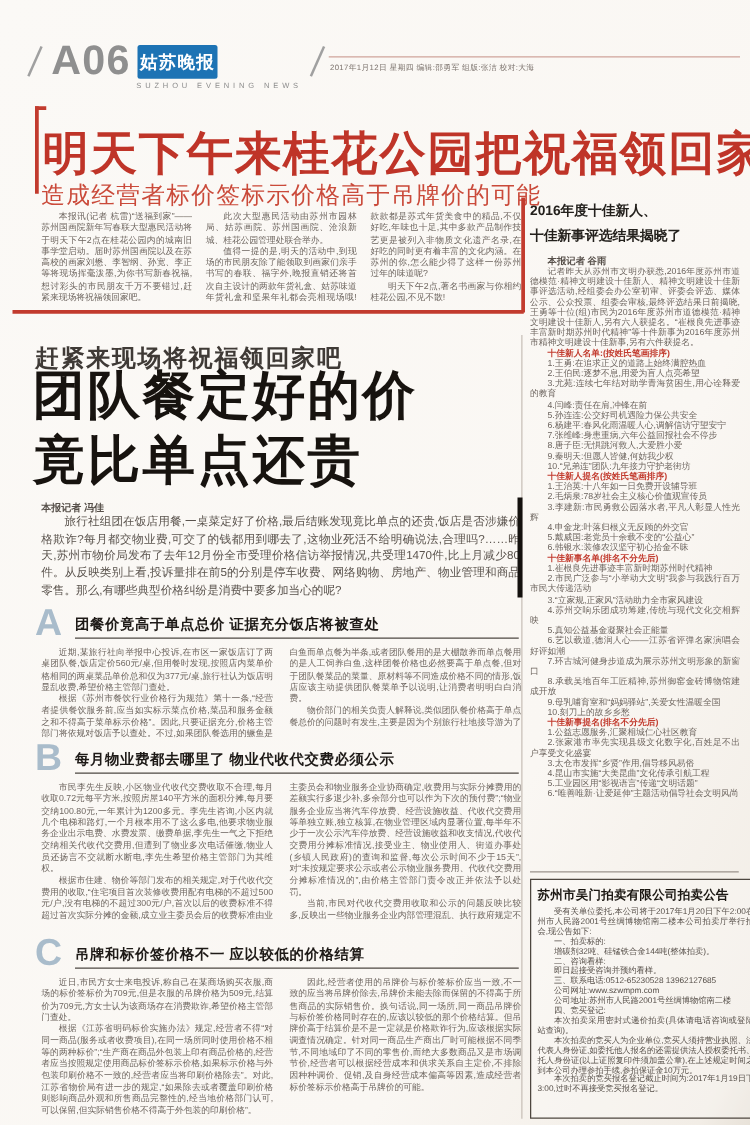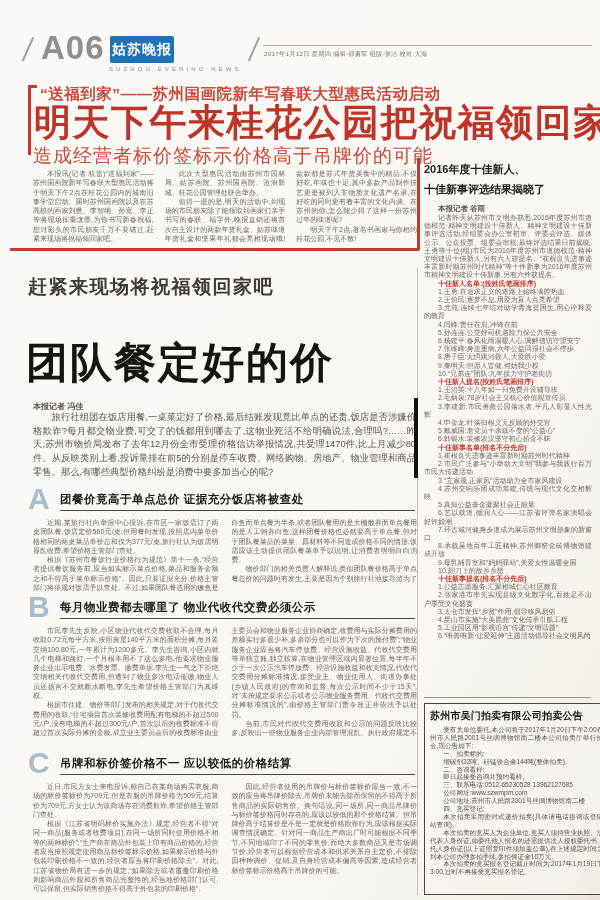--- a/index.html
+++ b/index.html
@@ -20,21 +20,21 @@
   .red-v{width:2.5px;background:#c23b2e;}
   .red-h{height:2.5px;background:#c23b2e;}
   .ts-kicker{font-size:15.5px;font-weight:600;color:#c84b3c;letter-spacing:0.5px;white-space:nowrap;}
   .ts-headline{font-size:37px;font-weight:900;color:#bf3428;letter-spacing:1.5px;white-space:nowrap;line-height:1;}
   .ts-subhead{font-size:19px;font-weight:500;color:#ca4a3a;letter-spacing:1px;white-space:nowrap;}
   .ts-body{width:384px;height:78px;overflow:hidden;column-count:3;column-gap:11px;
     font-size:7px;line-height:9.3px;text-align:justify;color:#6d655f;}
   .ts-body p{margin:0;text-indent:2em;}
   
   .ms-kicker{font-size:19px;color:#3f3a36;font-weight:600;letter-spacing:1.5px;white-space:nowrap;}
-  .ms-headline{font-size:42px;font-weight:900;color:#17130f;letter-spacing:2px;white-space:nowrap;line-height:1;margin-top:47px;}
+  .ms-headline{font-size:42px;font-weight:900;color:#17130f;letter-spacing:2px;white-space:nowrap;line-height:1;}
   .ms-byline{font-size:8px;font-weight:700;color:#564f49;}
   .ms-lead{width:383px;font-size:9.3px;line-height:13.7px;text-align:justify;color:#5a534d;text-indent:2em;margin:0;}
   .v-divider{width:1px;background:#c8c0b8;}
   .v-divider-bold{width:4px;background:#14110e;}
   .sec-letter{font-size:30px;font-weight:900;color:#a9bccb;line-height:1;}
   .sec-title{font-size:11.5px;font-weight:800;color:#1e1a17;letter-spacing:0.5px;white-space:nowrap;}
   .sec-rule{height:1px;background:#4e4843;}
   .sec-body{width:384px;overflow:hidden;column-count:2;column-gap:13px;
     font-size:7px;line-height:9.3px;text-align:justify;color:#6d655f;}
   .sec-body p{margin:0;text-indent:2em;}
@@ -61,35 +61,35 @@
   <div class="abs slash" style="left:27px;top:36px;"></div>
   <div class="abs pageno" style="left:41px;top:31px;">A06</div>
   <div class="abs logo" style="left:110px;top:36px;">姑苏晚报</div>
   <div class="abs logo-en" style="left:109px;top:66px;">SUZHOU EVENING NEWS</div>
   <div class="abs slash" style="left:253px;top:36px;"></div>
   <div class="abs hdr-line" style="left:263px;top:45px;width:329px;"></div>
   <div class="abs dateline" style="left:264px;top:50px;">2017年1月12日 星期四  编辑:邵勇军  组版:张洁  校对:大海</div>
 
   <div class="abs red-v" style="left:28px;top:85px;height:70px;"></div>
   <div class="abs red-h" style="left:28px;top:85px;width:9px;"></div>
-  <div class="abs ts-kicker" style="left:40px;top:84px;">“送福到家”——苏州国画院新年写春联大型惠民活动启动</div>
   <div class="abs ts-headline" style="left:34px;top:104px;">明天下午来桂花公园把祝福领回家</div>
   <div class="abs ts-subhead" style="left:33px;top:143px;">造成经营者标价签标示价格高于吊牌价的可能</div>
   <div class="abs ts-body" style="left:33px;top:169px;">
 
   <p>本报讯(记者 杭雷)“送福到家”——苏州国画院新年写春联大型惠民活动将于明天下午2点在桂花公园内的城南旧事学堂启动。届时苏州国画院以及在苏高校的画家刘懋、李智纲、孙宽、李正等将现场挥毫泼墨,为你书写新春祝福,想讨彩头的市民朋友千万不要错过,赶紧来现场将祝福领回家吧。</p>
       <p>此次大型惠民活动由苏州市园林局、姑苏画院、苏州国画院、沧浪新城、桂花公园管理处联合举办。</p>
       <p>值得一提的是,明天的活动中,到现场的市民朋友除了能领取到画家们亲手书写的春联、福字外,晚报直销还将首次自主设计的两款年货礼盒、姑苏味道年货礼盒和坚果年礼都会亮相现场哦!款款都是苏式年货美食中的精品,不仅好吃,年味也十足,其中多款产品制作技艺更是被列入非物质文化遗产名录,在好吃的同时更有着丰富的文化内涵。在苏州的你,怎么能少得了这样一份苏州过年的味道呢?</p>
       <p>明天下午2点,著名书画家与你相约桂花公园,不见不散!</p>
     </div>
   <div class="abs red-v" style="left:417px;top:158px;height:92px;"></div>
   <div class="abs red-h" style="left:10px;top:248px;width:409px;"></div>
 
   <div class="abs ms-kicker" style="left:28px;top:274px;">赶紧来现场将祝福领回家吧</div>
   <div class="abs ms-headline" style="left:26px;top:295px;">团队餐定好的价</div>
+  <div class="abs ms-headline" style="left:26px;top:347px;">竟比单点还贵</div>
   <div class="abs ms-byline" style="left:33px;top:401px;">本报记者 冯佳</div>
   <p class="abs ms-lead" style="left:33px;top:411px;">旅行社组团在饭店用餐,一桌菜定好了价格,最后结账发现竟比单点的还贵,饭店是否涉嫌价格欺诈?每月都交物业费,可交了的钱都用到哪去了,这物业死活不给明确说法,合理吗?……昨天,苏州市物价局发布了去年12月份全市受理价格信访举报情况,共受理1470件,比上月减少80件。从反映类别上看,投诉量排在前5的分别是停车收费、网络购物、房地产、物业管理和商品零售。那么,有哪些典型价格纠纷是消费中要多加当心的呢?</p>
   <div class="abs v-divider" style="left:417px;top:268px;height:627px;"></div>
   <div class="abs v-divider-bold" style="left:414px;top:398px;height:80px;"></div>
 
   <div class="abs sec-letter" style="left:28px;top:484px;">A</div>
   <div class="abs sec-title" style="left:60px;top:492px;">团餐价竟高于单点总价  证据充分饭店将被查处</div>
   <div class="abs sec-rule" style="left:60px;top:510px;width:355px;"></div>
   <div class="abs sec-body" style="left:33px;top:518px;height:80px;">
 

